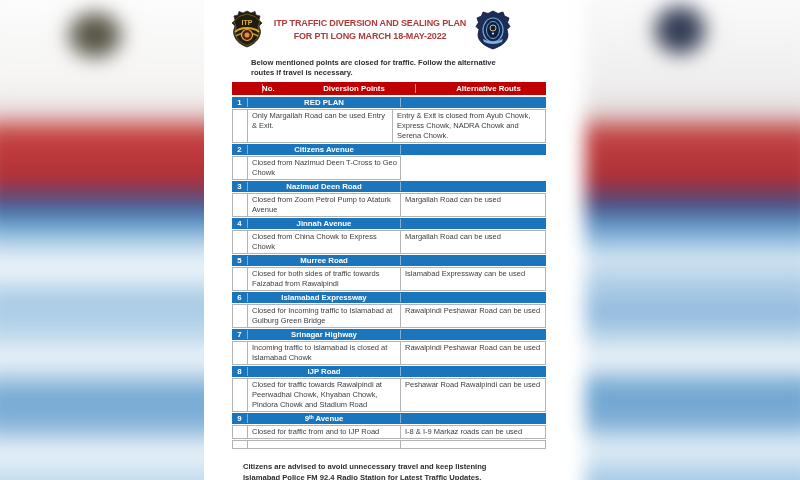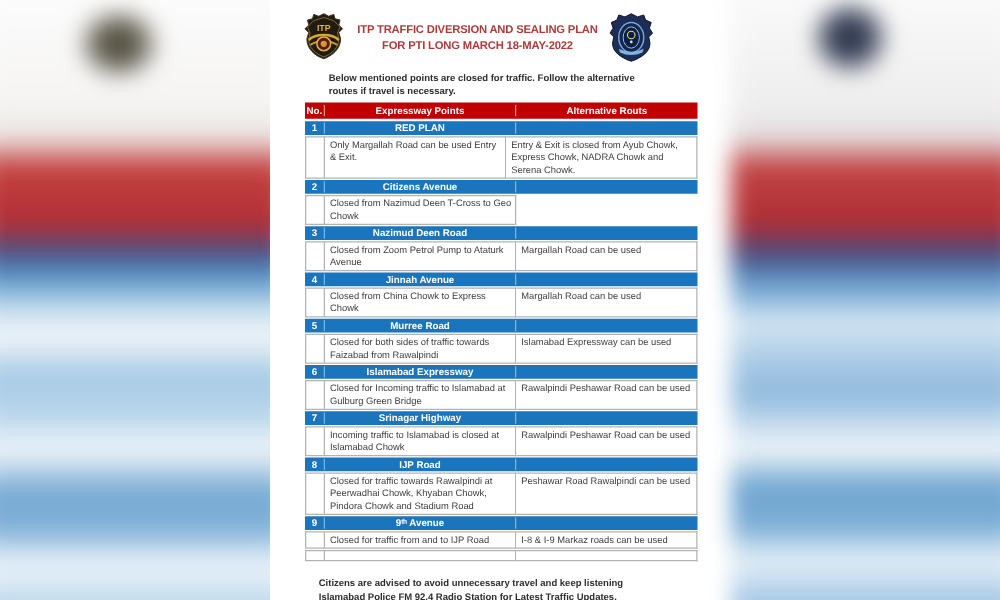--- a/index.html
+++ b/index.html
@@ -19,21 +19,21 @@
   .bg-right{right:-15px;width:230px;
     background:
       radial-gradient(ellipse 44px 42px at 95px 45px, rgba(20,31,58,.97) 0%, rgba(20,31,58,.75) 45%, rgba(20,31,58,0) 72%),
       linear-gradient(180deg,
         #fbfbfc 0px,#efeeee 100px,#e3dfdf 125px,#c24241 150px,#ad2e36 195px,
         #474c80 218px,#5d93c4 238px,#9dc3e2 258px,#d8e8f3 272px,#aecde7 300px,
         #8fb9dd 330px,#c6dced 355px,#f3f8fb 375px,#6ea5d0 405px,#7bacd5 435px,
         #e7f1f8 462px,#bcd7ec 485px,#8ab6dc 510px);}
 
   
-  .page{position:absolute;left:216px;top:0;width:332px;height:480px;background:#fff;}
+  .page{position:absolute;left:204px;top:0;width:332px;height:480px;background:#fff;}
 
   .doc-header{display:flex;align-items:center;justify-content:center;gap:7px;
               margin-top:9px;height:42px;}
   .badge{width:40px;height:40px;flex:0 0 auto;}
   .title{text-align:center;color:#af3a3a;font-weight:bold;font-size:9px;
          line-height:13px;letter-spacing:-0.15px;}
   .title div{white-space:nowrap;}
 
   .intro{margin:7px 34px 0 47px;font-size:7.6px;line-height:10px;font-weight:bold;
          color:#2e2e2e;}
@@ -41,21 +41,21 @@
   .dtable{margin:4px 0 0 28px;width:314px;font-size:7.5px;}
   .trow{display:flex;margin-bottom:1px;}
   .c{box-sizing:border-box;flex:0 0 auto;}
   .c.no{width:16px;text-align:center;}
   .c.dp{width:153px;}
   .c.ar{width:145px;}
 
   .trow.head{background:#c00000;color:#fff;font-weight:bold;height:13px;
              align-items:center;margin-bottom:2px;font-size:7.8px;}
   .trow.head .c{text-align:center;}
-  .trow.head .no,.trow.head .dp{border-right:1px solid rgba(255,255,255,.55);}
+  .trow.head .no,.trow.head .dp{border-right:1px solid rgba(255,255,255,.55);padding-left:30px;}
 
   .trow.band{background:#1b75bc;color:#fff;font-weight:bold;height:11px;
              align-items:center;font-size:7.8px;}
   .trow.band .dp{text-align:center;}
   .trow.band .no,.trow.band .dp{border-right:1px solid rgba(255,255,255,.45);}
 
   .trow.body .c{background:#fff;border:1px solid #b3b3b3;border-left:none;
                 padding:1px 3px 1px 4px;color:#3d3d3d;line-height:10px;}
   .trow.body .c.no{border-left:1px solid #b3b3b3;padding:1px 0;}
   .trow.empty .c{height:9px;}
@@ -96,21 +96,21 @@
         <circle cx="20" cy="23.5" r="1.1" fill="#cfe2f5"></circle>
         <path d="M10 29q10 5 20 0l-1 3q-9 4-18 0z" fill="#7fb4e2"></path>
       </svg>
     </div>
 
     <p class="intro">Below mentioned points are closed for traffic. Follow the alternative routes if travel is necessary.</p>
 
     <div class="dtable">
       <div class="trow head">
         <div class="c no">No.</div>
-        <div class="c dp">Expressway Points</div>
+        <div class="c dp">Diversion Points</div>
         <div class="c ar">Alternative Routs</div>
       </div>
 
   <div class="trow band">
     <div class="c no">1</div>
     <div class="c dp">RED PLAN</div>
     <div class="c ar"></div>
   </div>
   <div class="trow body">
     <div class="c no"></div>

